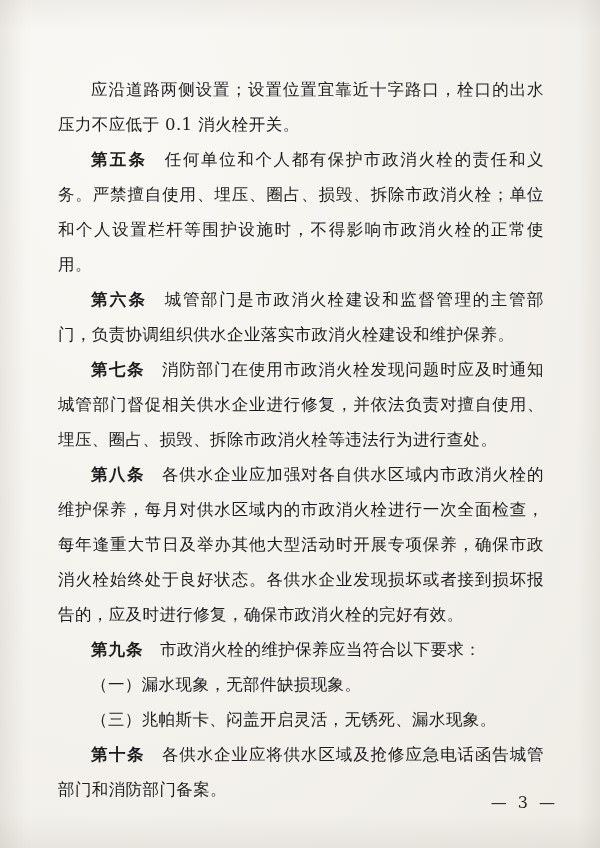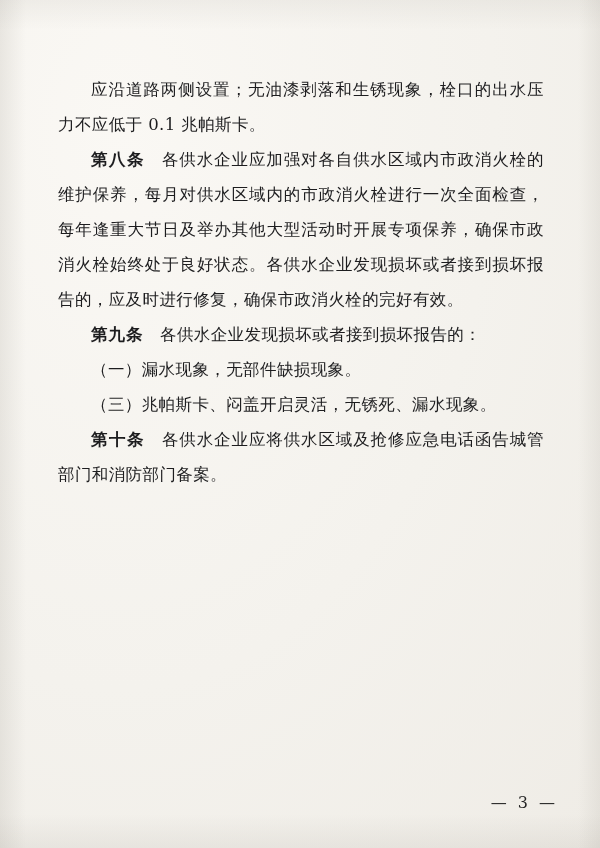--- a/index.html
+++ b/index.html
@@ -72,28 +72,31 @@
     letter-spacing: 3px;
   }
 </style>
 </head>
 <body>
 
 <div class="page">
 
   <div class="body-text">
 
-    <p class="indent">应沿道路两侧设置；无油漆剥落和生锈现象，栓口的出水压力不应低于 0.1 兆帕斯卡。</p>
+    <p class="indent">应沿道路两侧设置；设置位置宜靠近十字路口，栓口的出水压力不应低于 0.1 消火栓开关。</p>
 
+    <p class="indent"><span class="art-label">第五条</span><span class="art-gap"></span><span>任何单位和个人都有保护市政消火栓的责任和义务。严禁擅自使用、埋压、圈占、损毁、拆除市政消火栓；单位和个人设置栏杆等围护设施时，不得影响市政消火栓的正常使用。</span></p>
 
+    <p class="indent"><span class="art-label">第六条</span><span class="art-gap"></span><span>城管部门是市政消火栓建设和监督管理的主管部门，负责协调组织供水企业落实市政消火栓建设和维护保养。</span></p>
 
+    <p class="indent"><span class="art-label">第七条</span><span class="art-gap"></span><span>消防部门在使用市政消火栓发现问题时应及时通知城管部门督促相关供水企业进行修复，并依法负责对擅自使用、埋压、圈占、损毁、拆除市政消火栓等违法行为进行查处。</span></p>
 
     <p class="indent"><span class="art-label">第八条</span><span class="art-gap"></span><span>各供水企业应加强对各自供水区域内市政消火栓的维护保养，每月对供水区域内的市政消火栓进行一次全面检查，每年逢重大节日及举办其他大型活动时开展专项保养，确保市政消火栓始终处于良好状态。各供水企业发现损坏或者接到损坏报告的，应及时进行修复，确保市政消火栓的完好有效。</span></p>
 
-    <p class="indent"><span class="art-label">第九条</span><span class="art-gap"></span><span>各供水企业发现损坏或者接到损坏报告的：</span></p>
+    <p class="indent"><span class="art-label">第九条</span><span class="art-gap"></span><span>市政消火栓的维护保养应当符合以下要求：</span></p>
 
     <p class="indent">（一）漏水现象，无部件缺损现象。</p>
 
 
     <p class="indent">（三）兆帕斯卡、闷盖开启灵活，无锈死、漏水现象。</p>
 
     <p class="indent"><span class="art-label">第十条</span><span class="art-gap"></span><span>各供水企业应将供水区域及抢修应急电话函告城管部门和消防部门备案。</span></p>
 
     <p class="indent"><span class="art-gap"></span></p>
 

